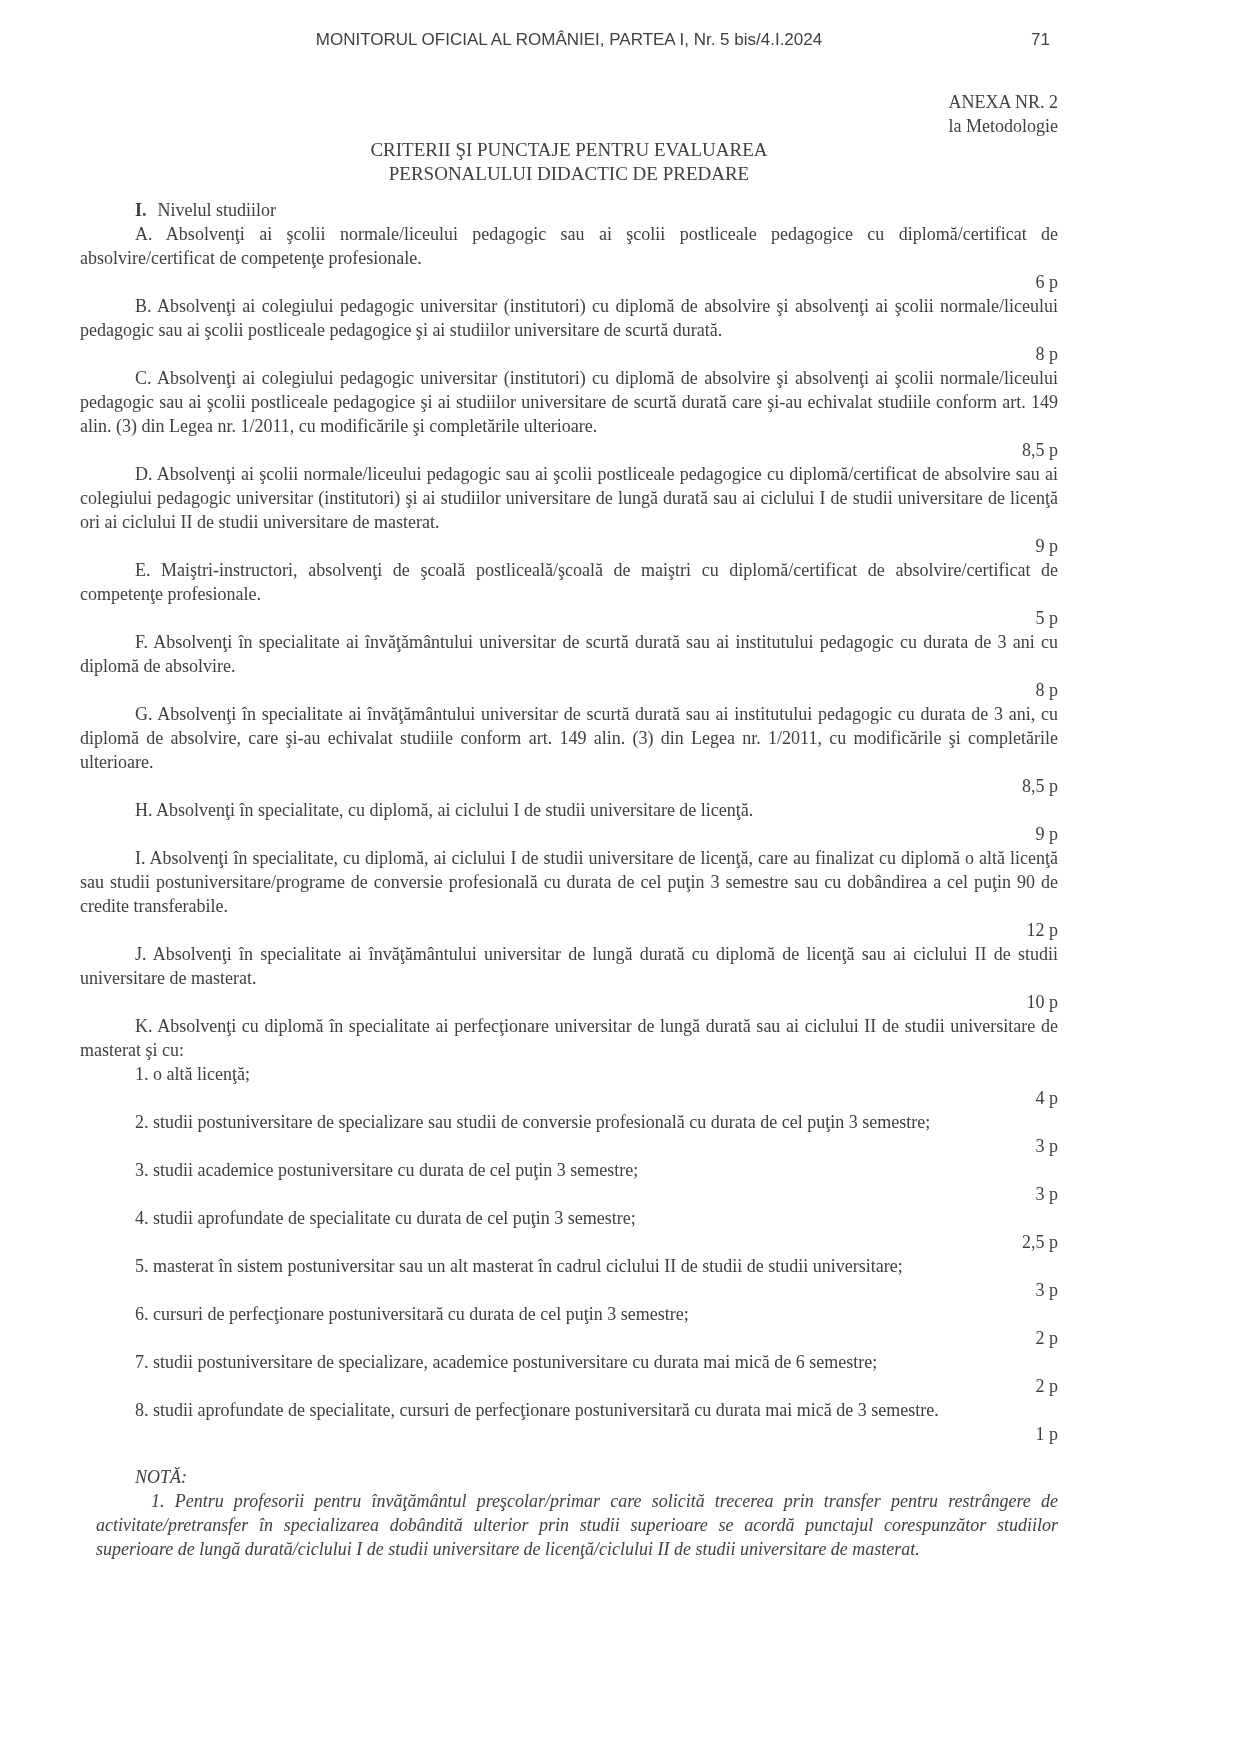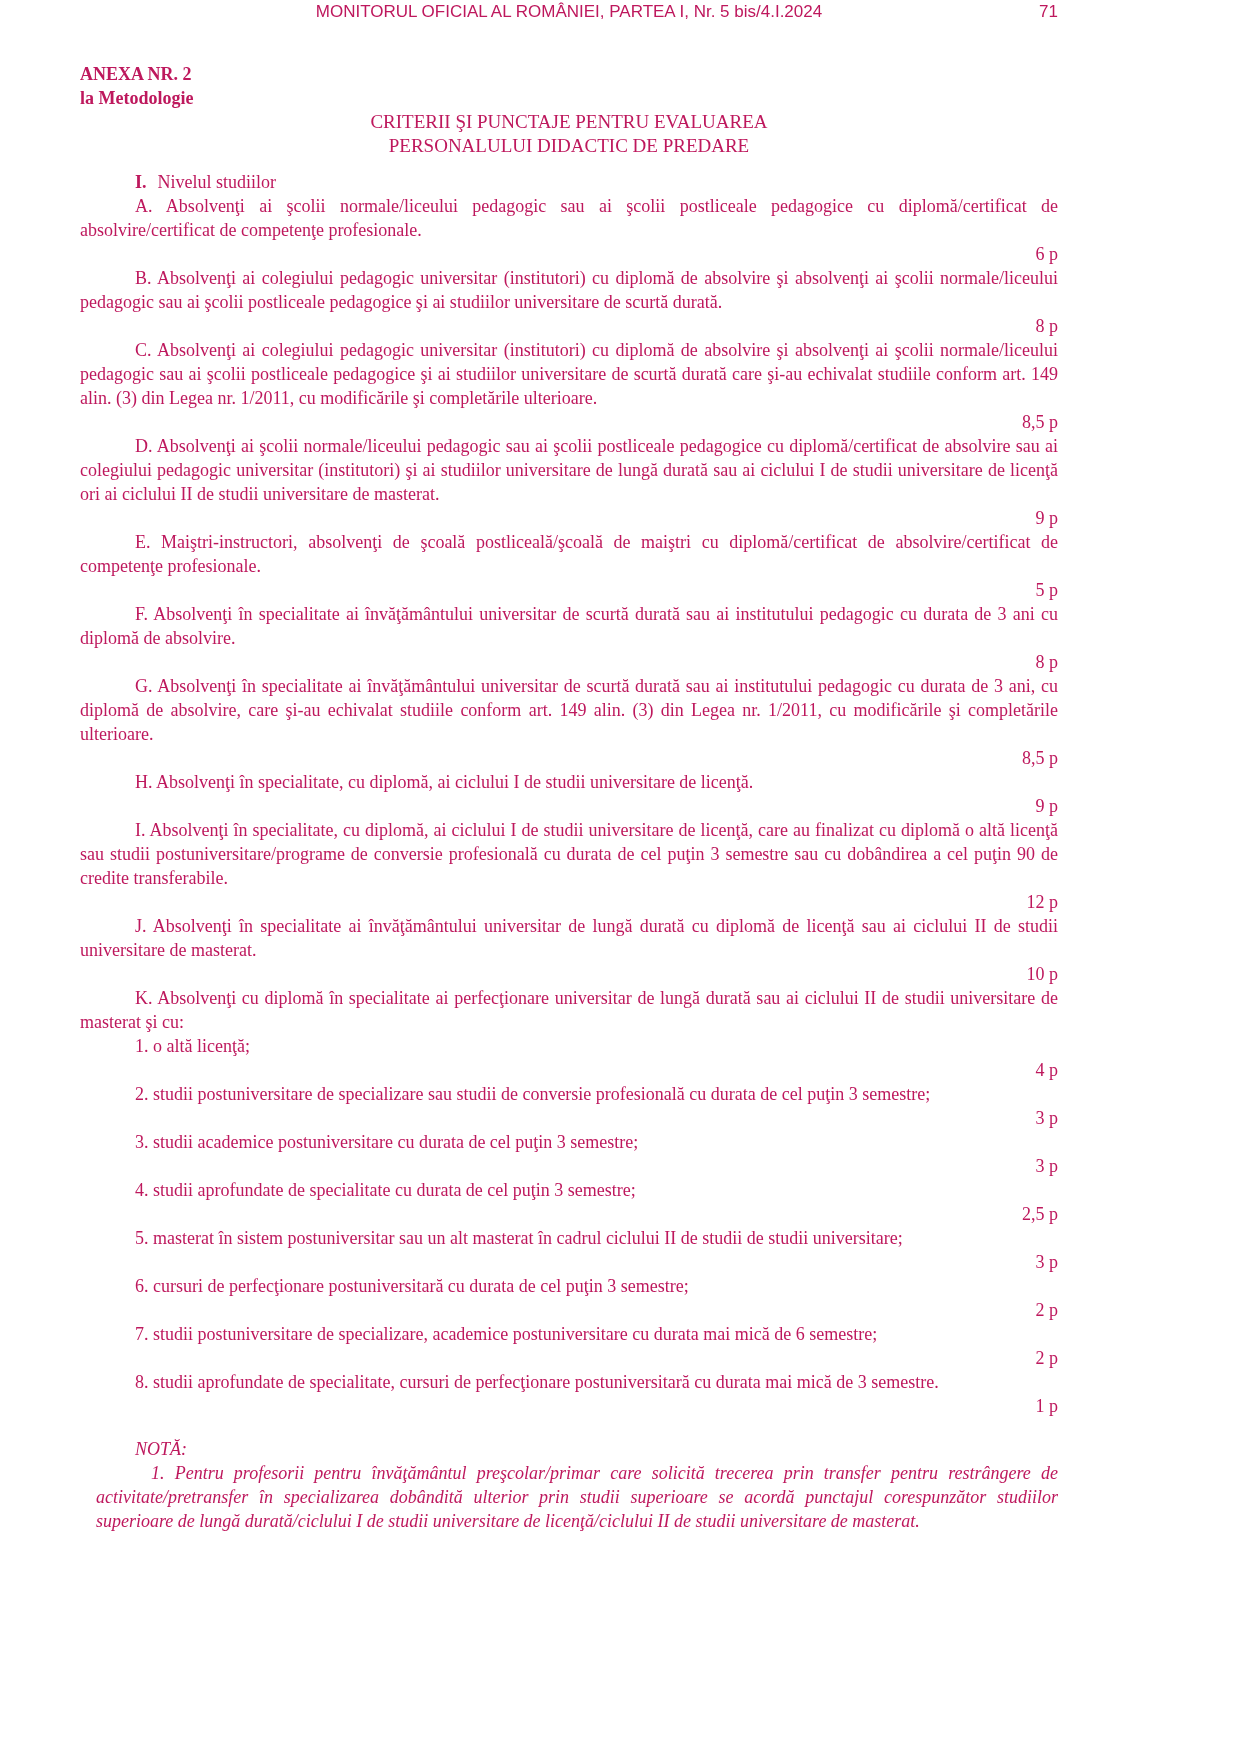--- a/index.html
+++ b/index.html
@@ -4,47 +4,47 @@
 <style>
   * { margin: 0; padding: 0; box-sizing: border-box; }
   html, body { background: #ffffff; }
   body { width: 1240px; }
 
   .page {
     position: relative;
     width: 1240px;
     height: 1755px;
     background: #ffffff;
-    color: #be185d;
+    color: #404040;
     font-family: "Liberation Serif", serif;
     font-size: 18px;
     line-height: 24px;
-    padding: 0 182px 0 80px;
+    padding: 28px 182px 0 80px;
   }
 
   
   .header-row {
     position: relative;
     height: 24px;
     text-align: center;
     font-family: "Liberation Sans", sans-serif;
     font-size: 17px;
     line-height: 24px;
   }
   .page-number {
     position: absolute;
-    right: 0;
+    right: 8px;
     top: 0;
   }
 
   .annex {
     margin-top: 38px;
+    text-align: right;
     line-height: 24px;
     font-size: 18px;
-    font-weight: bold;
   }
 
   .doc-title {
     text-align: center;
     line-height: 24px;
     font-size: 19px;
   }
 
   .section-heading {
     margin-top: 12px;

